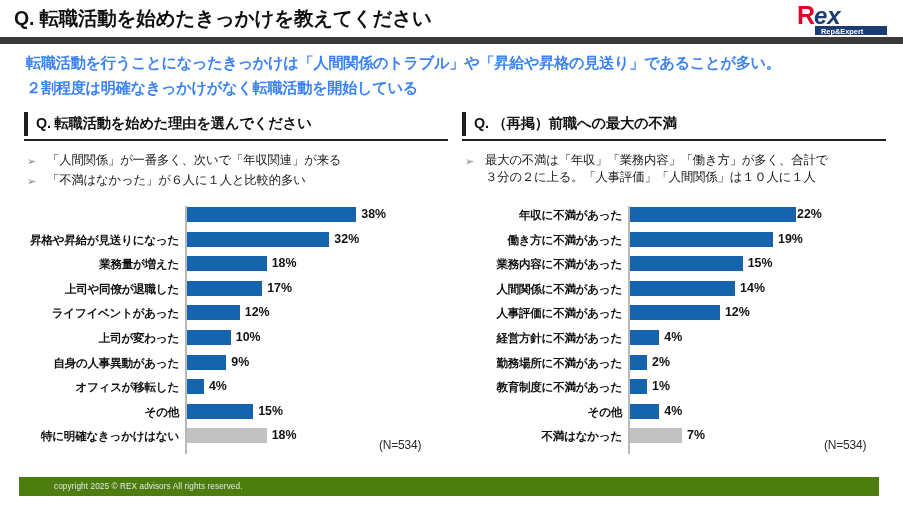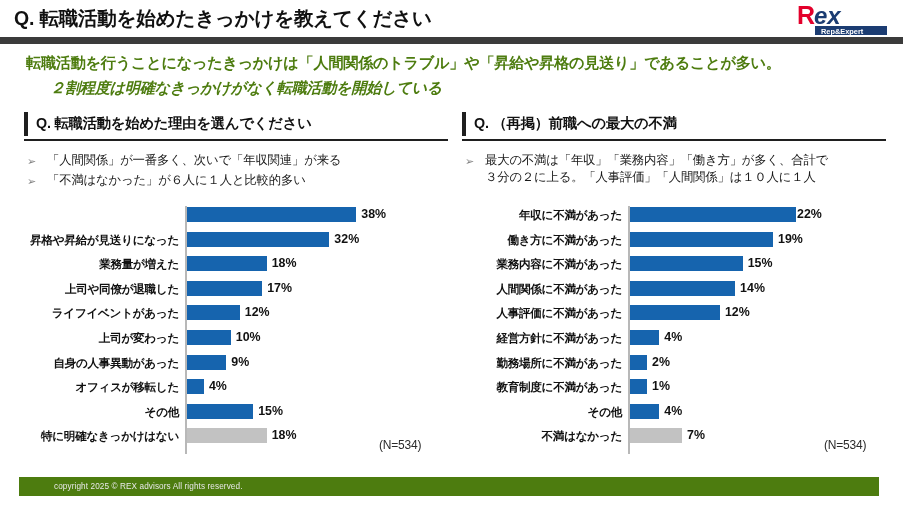--- a/index.html
+++ b/index.html
@@ -25,24 +25,24 @@
   }
   .logo svg{display:block;}
   .header-rule{
     position:absolute;left:0;top:37px;width:903px;height:7px;
     background:#3b3b3b;
   }
 
   
   .lead{
     position:absolute;left:26px;top:50px;width:862px;
-    color:#4d7c0f;font-size:15.2px;font-weight:bold;
+    color:#3b82f6;font-size:15.2px;font-weight:bold;
     line-height:25px;letter-spacing:-0.3px;
   }
-  .lead .l2{margin-left:24px;display:block;font-style:italic;}
+  .lead .l2{margin-left:0;display:block;}
 
   
   .panel{position:absolute;top:112px;}
   .panel-left{left:24px;width:424px;}
   .panel-right{left:462px;width:424px;}
 
   .panel-head{
     position:relative;padding-left:12px;height:26px;
   }
   .panel-head:before{

